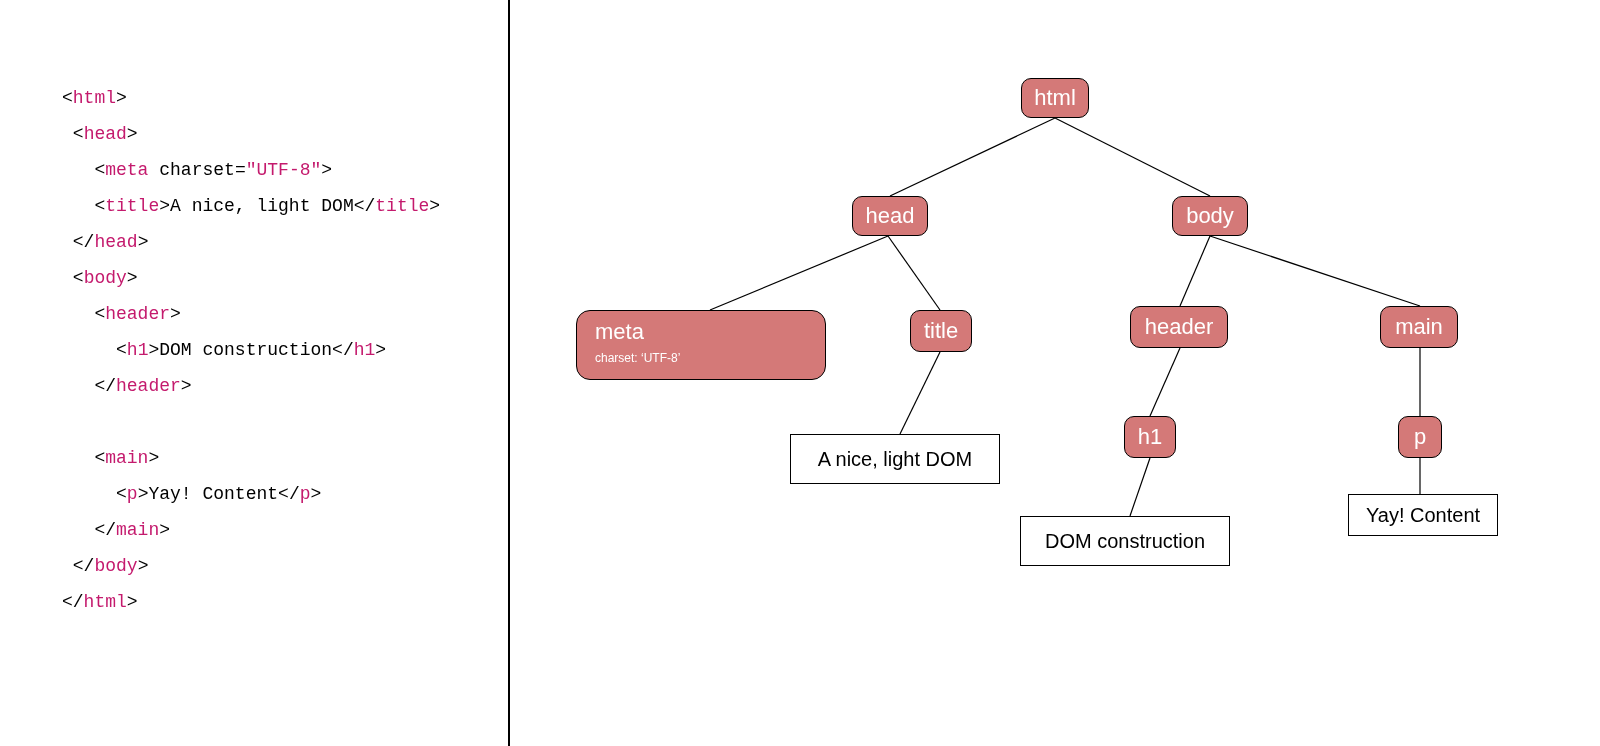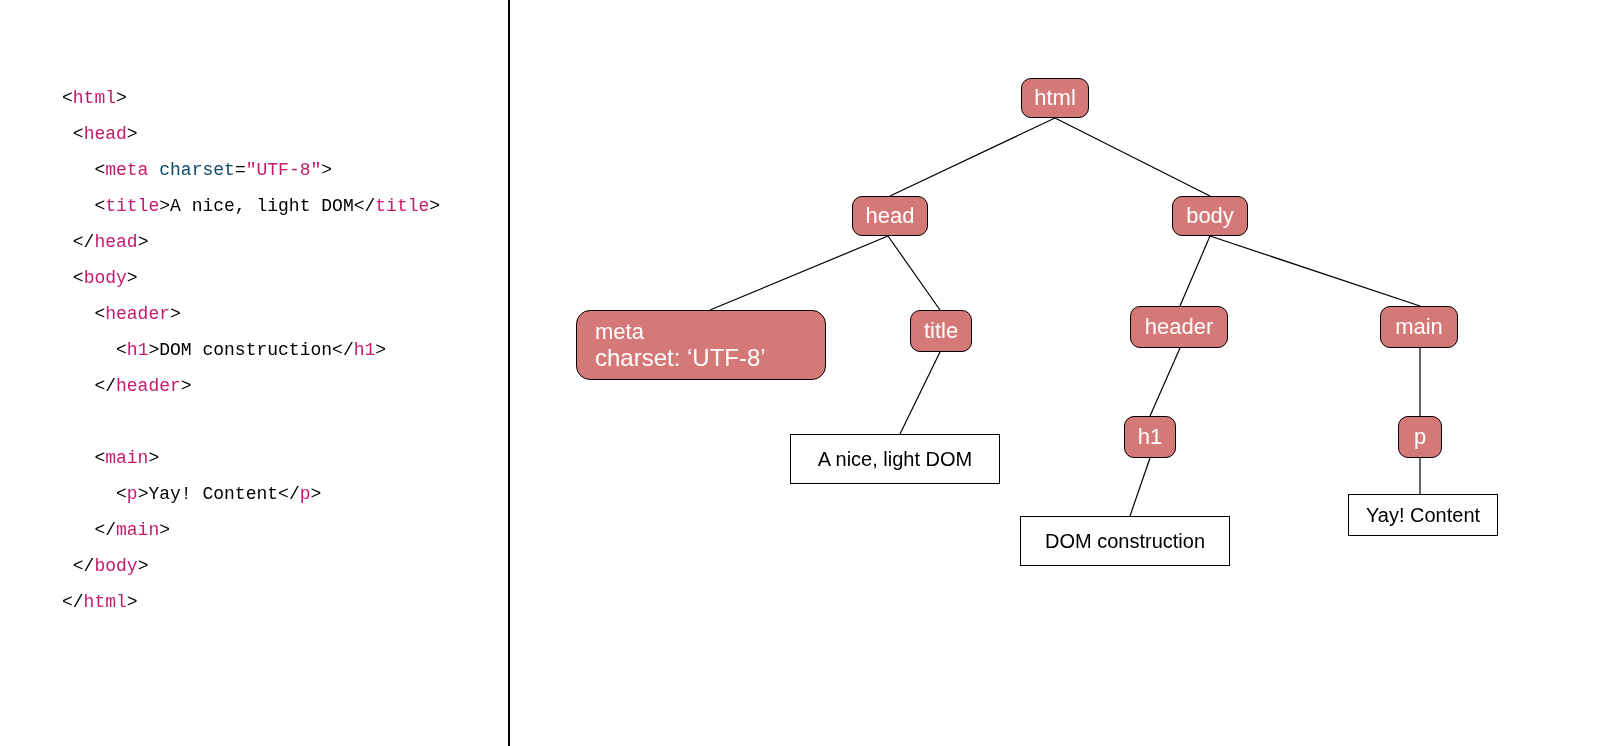--- a/index.html
+++ b/index.html
@@ -20,21 +20,21 @@
     border-right: 2px solid #000;
     box-sizing: border-box;
     padding: 80px 0 0 62px;
     font-family: "Courier New", Courier, monospace;
     font-size: 18px;
     line-height: 36px;
     color: #000;
     white-space: pre;
   }
   .code-pane .t  { color: #c41a6d; } 
-  .code-pane .a  { color: #0c4a6e; } 
+  .code-pane .a  { color: #000000; } 
   .code-pane .s  { color: #c41a6d; } 
   .code-pane .br { color: #000; } 
   .diagram-pane {
     flex: 1;
     position: relative;
   }
   .node {
     position: absolute;
     border: 1px solid #000;
     border-radius: 10px;
@@ -44,21 +44,21 @@
     justify-content: center;
     align-items: flex-start;
     padding: 6px 14px;
     color: #fff;
     background: #d47978;
     font-size: 22px;
     line-height: 24px;
   }
   .node.center { align-items: center; }
   .node .sub {
-    font-size: 24px;
+    font-size: 12px;
     margin-top: 2px;
   }
   .leaf {
     position: absolute;
     border: 1px solid #000;
     border-radius: 0;
     background: #fff;
     color: #000;
     display: flex;
     align-items: center;

